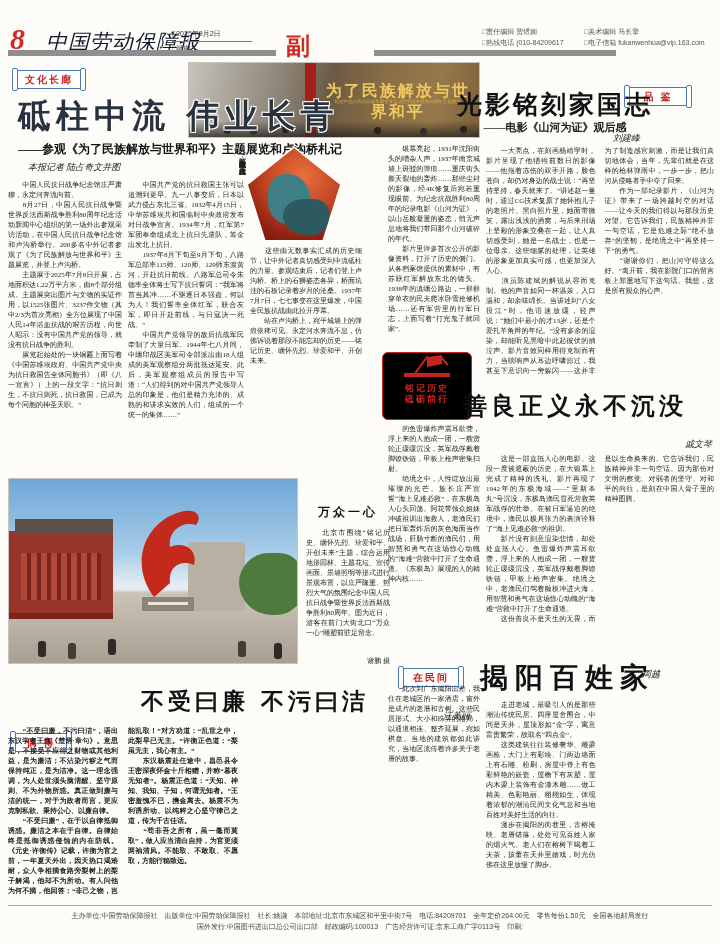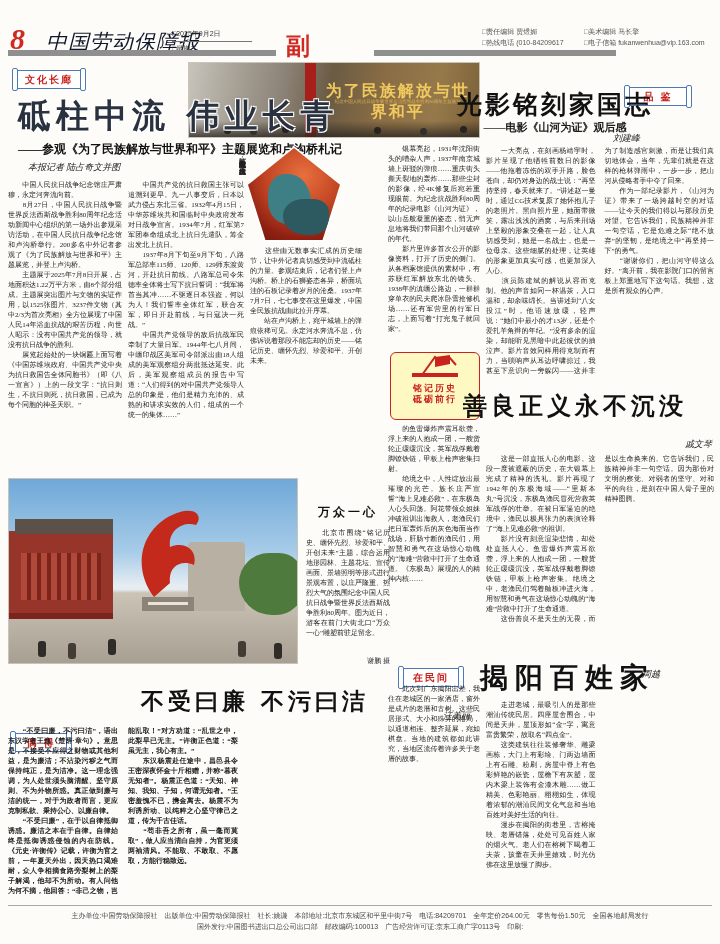--- a/index.html
+++ b/index.html
@@ -89,21 +89,21 @@
   <div class="abs headline center" style="left:440px;top:88px;width:230px;font-size:25px;letter-spacing:3px;color:#111;">光影铭刻家国志</div>
   <div class="abs center" style="left:440px;top:120px;width:230px;font-size:11px;font-weight:bold;">——电影《山河为证》观后感</div>
   <div class="abs author right" style="left:580px;top:132px;width:60px;">刘建峰</div>
   <div class="abs body-text" style="left:388px;top:144px;width:92px;height:204px;">　　银幕亮起，1931年沈阳街头的嘈杂人声，1937年南京城墙上斑驳的弹痕……重庆街头撕天裂地的轰炸……那些尘封的影像，经4K修复后宛若重现眼前。为纪念抗战胜利80周年的纪录电影《山河为证》，以山岳般凝重的姿态，悄无声息地将我们带回那个山河破碎的年代。
 　　影片里许多首次公开的影像资料，打开了历史的侧门。从各档案馆提供的素材中，有苏联红军解放东北的镜头、1938年的滇缅公路边，一群群穿单衣的民夫爬冰卧雪抢修机场……还有军营里的行军日志，上面写着“打完鬼子就回家”。</div>
   <div class="abs body-text cols2" style="left:486px;top:146px;width:228px;height:236px;">　　一大亮点，在刻画杨靖宇时，影片呈现了他牺牲前数日的影像——他拖着冻伤的双手开路，脸色苍白，却仍对身边的战士说：“再坚持坚持，春天就来了。”讲述赵一曼时，通过CG技术复原了她怀抱儿子的老照片。黑白照片里，她面带微笑，露出浅浅的酒窝，与后来刑场上坚毅的形象交叠在一起，让人真切感受到，她是一名战士，也是一位母亲。这些细腻的处理，让英雄的形象更加真实可感，也更加深入人心。
 　　演员陈建斌的解说从容而克制。他的声音如同一杯温茶，入口温和，却余味绵长。当讲述到“八女投江”时，他语速放缓，轻声说：“她们中最小的才13岁，还是个爱扎羊角辫的年纪。”没有多余的渲染，却能听见黑暗中此起彼伏的抽泣声。影片音效同样用得克制而有力，当唢呐声从耳边呼啸掠过，我甚至下意识向一旁躲闪——这并非为了制造感官刺激，而是让我们真切地体会，当年，先辈们就是在这样的枪林弹雨中，一步一步，把山河从侵略者手中夺了回来。
 　　作为一部纪录影片，《山河为证》带来了一场跨越时空的对话——让今天的我们得以与那段历史对望。它告诉我们，民族精神并非一句空话，它是危难之际“绝不放弃”的坚韧，是绝境之中“再坚持一下”的勇气。
 　　“谢谢你们，把山河守得这么好。”离开前，我在影院门口的留言板上郑重地写下这句话。我想，这是所有观众的心声。</div>
 
-  <div class="abs" style="left:390px;top:352px;width:88px;height:66px;border:1.5px solid #c8231e;border-radius:6px;background:#fef9c3;text-align:center;">
+  <div class="abs" style="left:382px;top:352px;width:88px;height:66px;border:1.5px solid #c8231e;border-radius:6px;background:#000000;text-align:center;">
     <svg width="86" height="26" viewBox="0 0 86 26">
       <path d="M30 22 L43 4 L50 10 L58 5 L64 12" fill="none" stroke="#c8231e" stroke-width="2"></path>
       <path d="M43 4 L43 14 L58 11 L58 2 Z" fill="#c8231e"></path>
       <rect x="20" y="20" width="46" height="4" fill="#c8231e"></rect>
     </svg>
     <div style="font-size:9px;font-weight:900;color:#c8231e;letter-spacing:2px;line-height:11px;">铭记历史</div>
     <div style="font-size:9px;font-weight:900;color:#c8231e;letter-spacing:2px;line-height:11px;">砥砺前行</div>
   </div>
 
   <div class="abs headline center" style="left:440px;top:390px;width:270px;font-size:24px;letter-spacing:4px;color:#111;">善良正义永不沉没</div>

